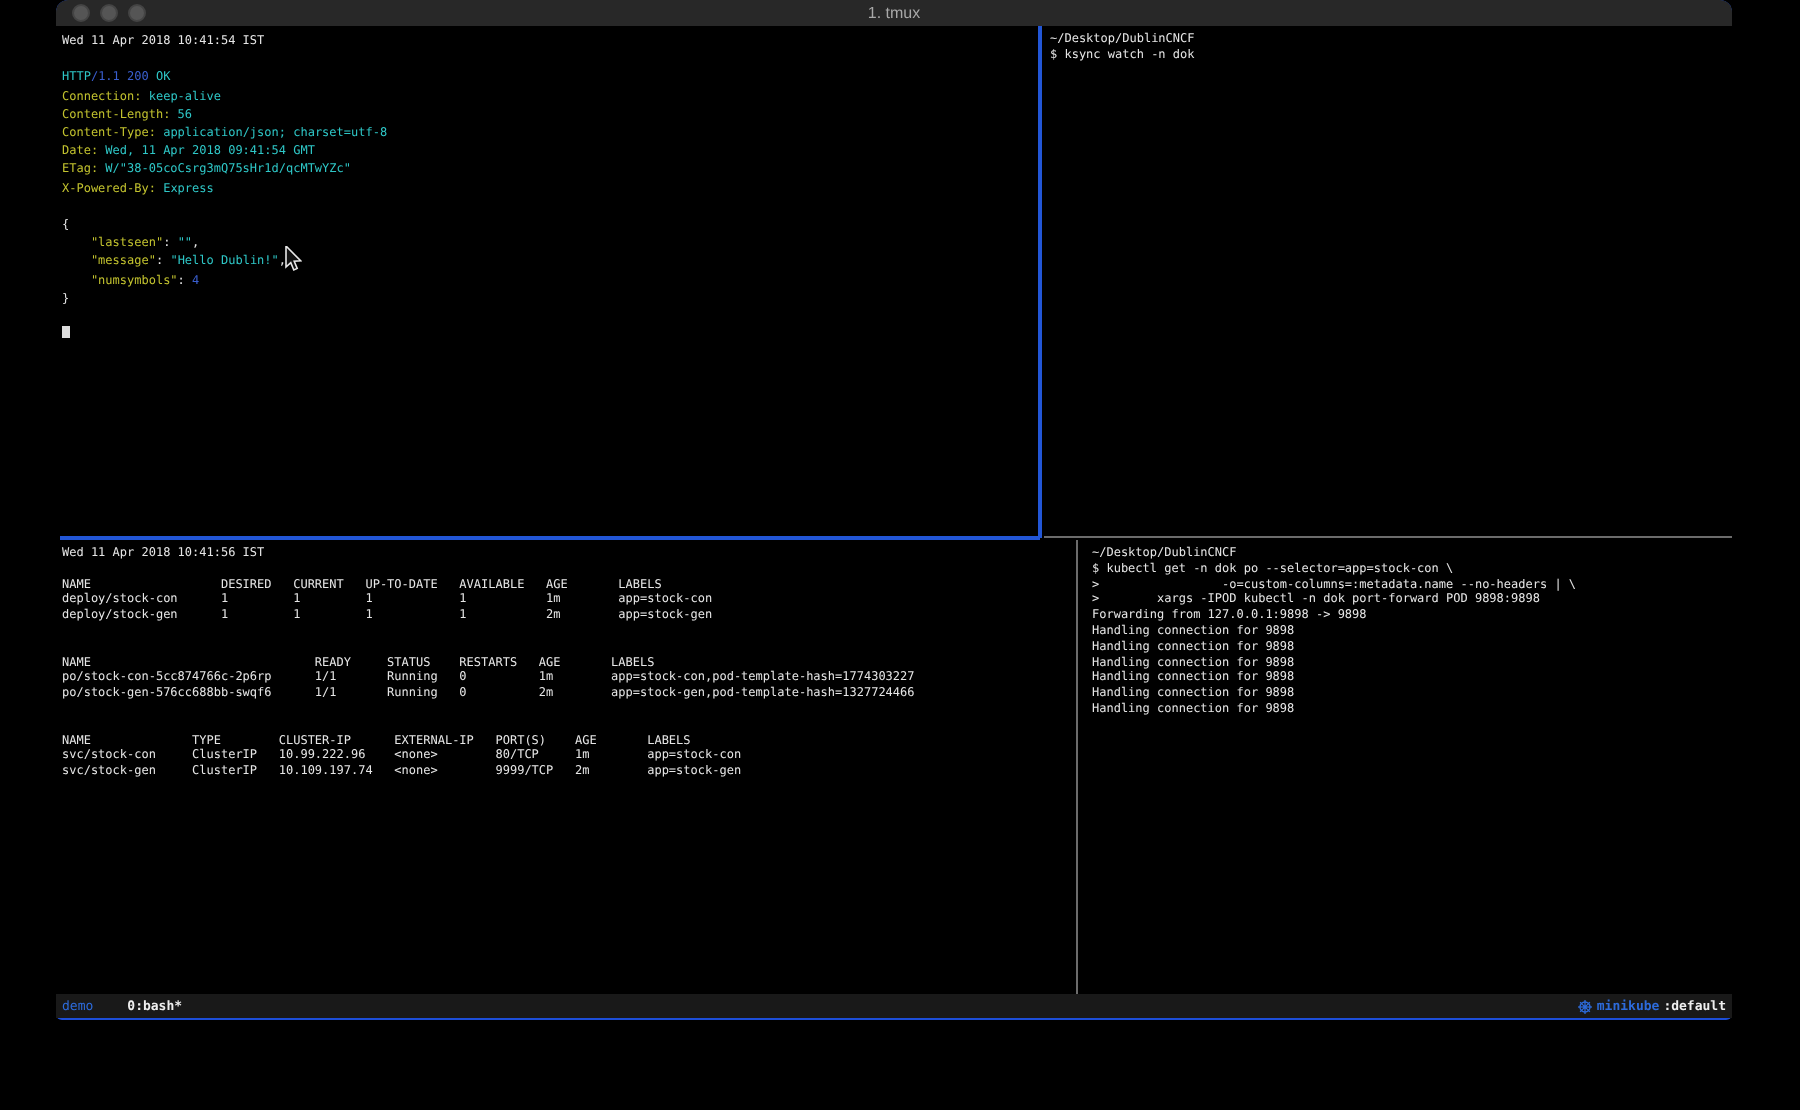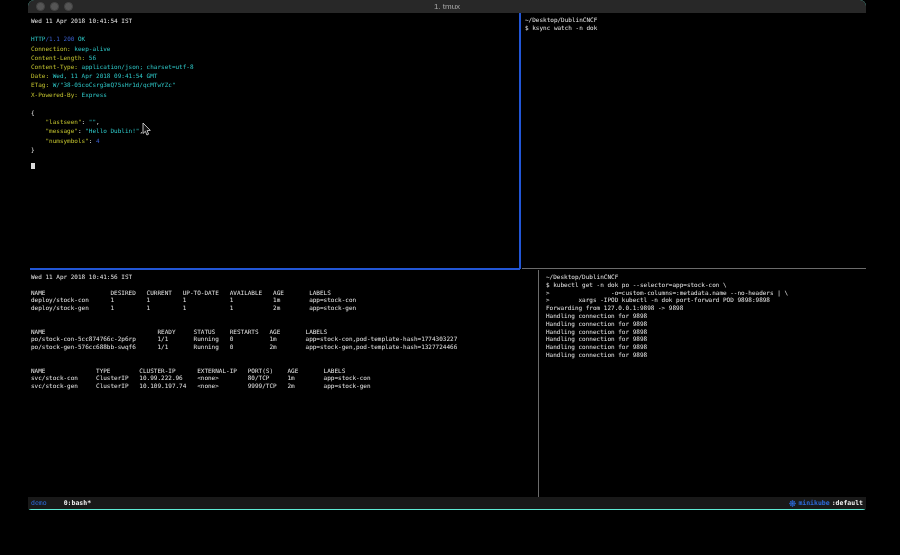--- a/index.html
+++ b/index.html
@@ -1,19 +1,19 @@
 <!DOCTYPE html>
 <html><head>
 <meta charset="utf-8">
 <style>
   html,body{margin:0;padding:0;background:#000;}
   #screen{position:relative;width:900px;height:555px;background:#000;overflow:hidden;
           font-family:"DejaVu Sans Mono", monospace;}
   
-  .window{position:absolute;left:28px;top:0;width:838px;height:510px;background:#5eead4;
+  .window{position:absolute;left:28px;top:0;width:838px;height:510px;background:#1d4ed8;
           border-radius:6px 6px 3px 3px;box-shadow:0 4px 18px rgba(0,0,0,.8);}
   .titlebar{position:absolute;left:0;top:0;width:100%;height:13px;background:#282828;
             border-radius:6px 6px 0 0;display:flex;align-items:center;}
   .lights{display:flex;gap:5px;margin-left:8px;}
   .light{width:7px;height:7px;border-radius:50%;background:#555;border:0.5px solid #444;}
   .wtitle{position:absolute;left:0;right:0;text-align:center;color:#a8a8a8;font-size:8px;
           font-family:"Liberation Sans", sans-serif;line-height:13px;}
   
   .pane{position:absolute;background:#000;overflow:hidden;font-size:6px;color:#e6e6e6;}
   .pane .tline{white-space:pre;}

